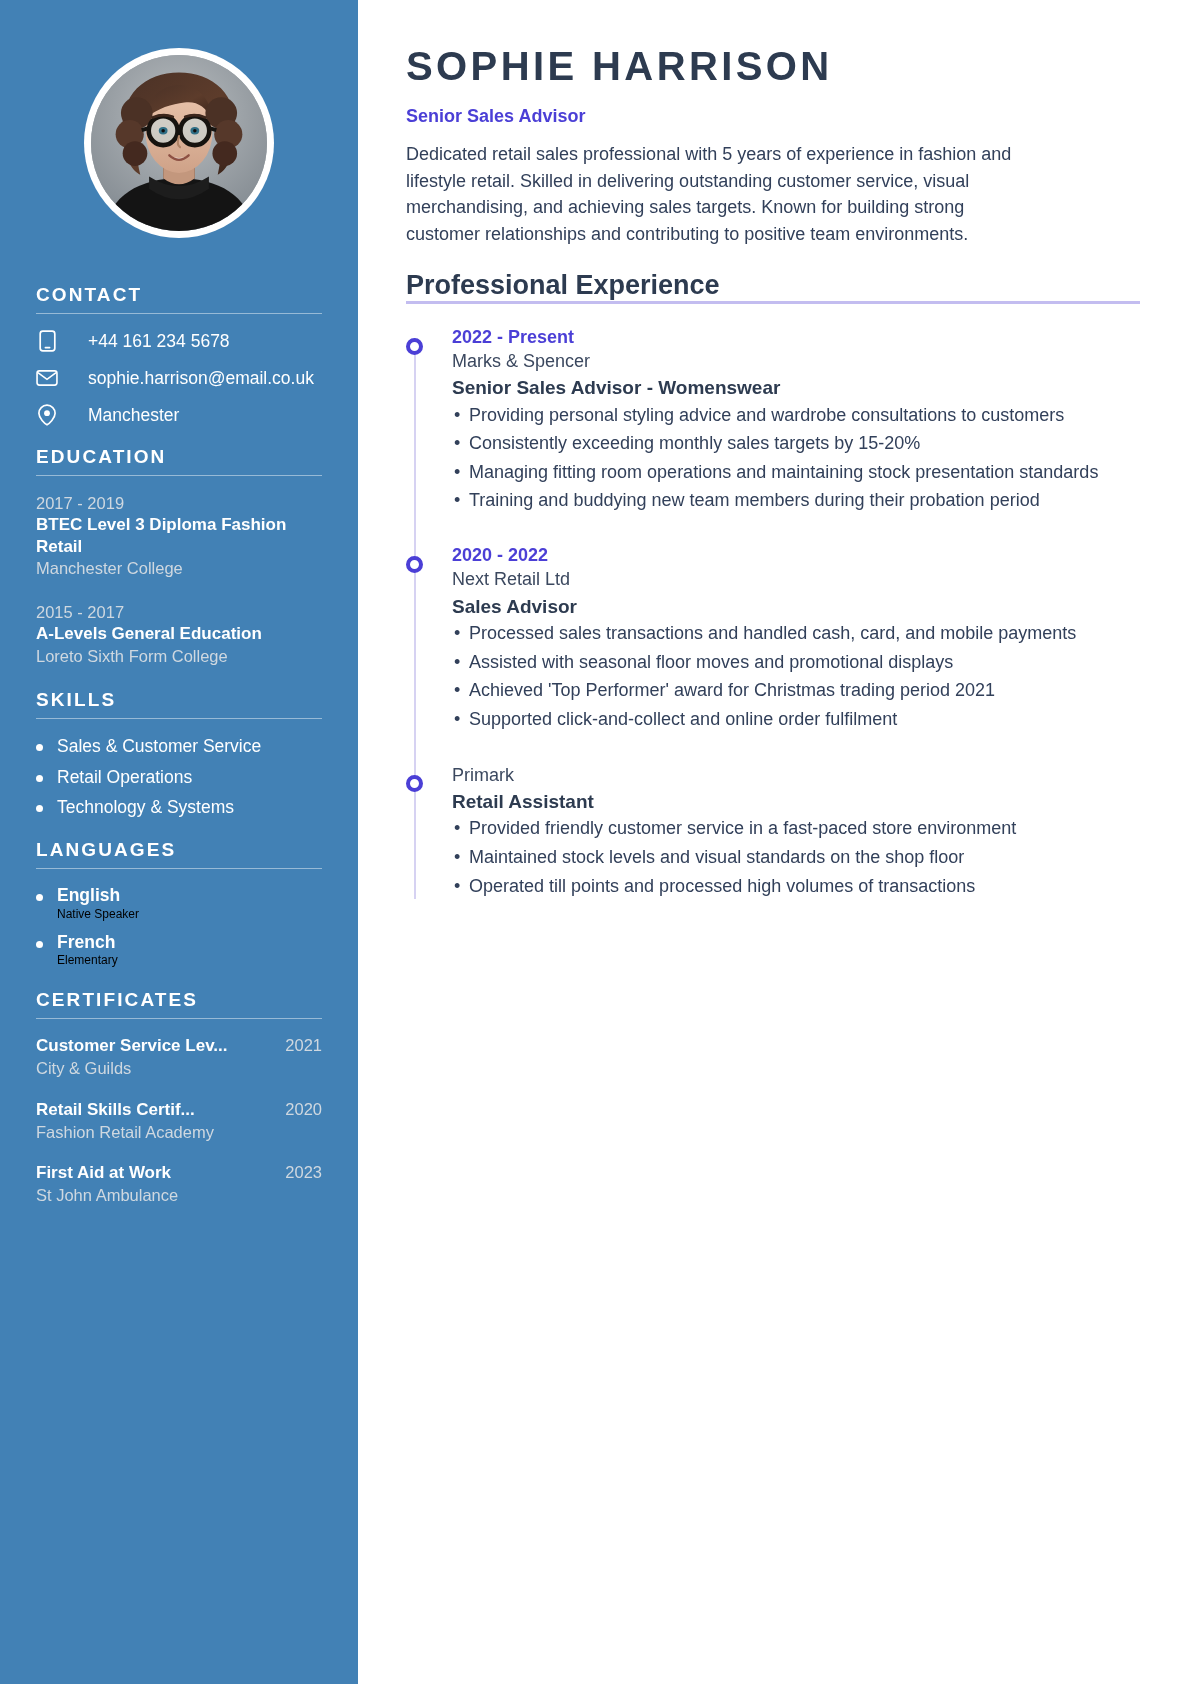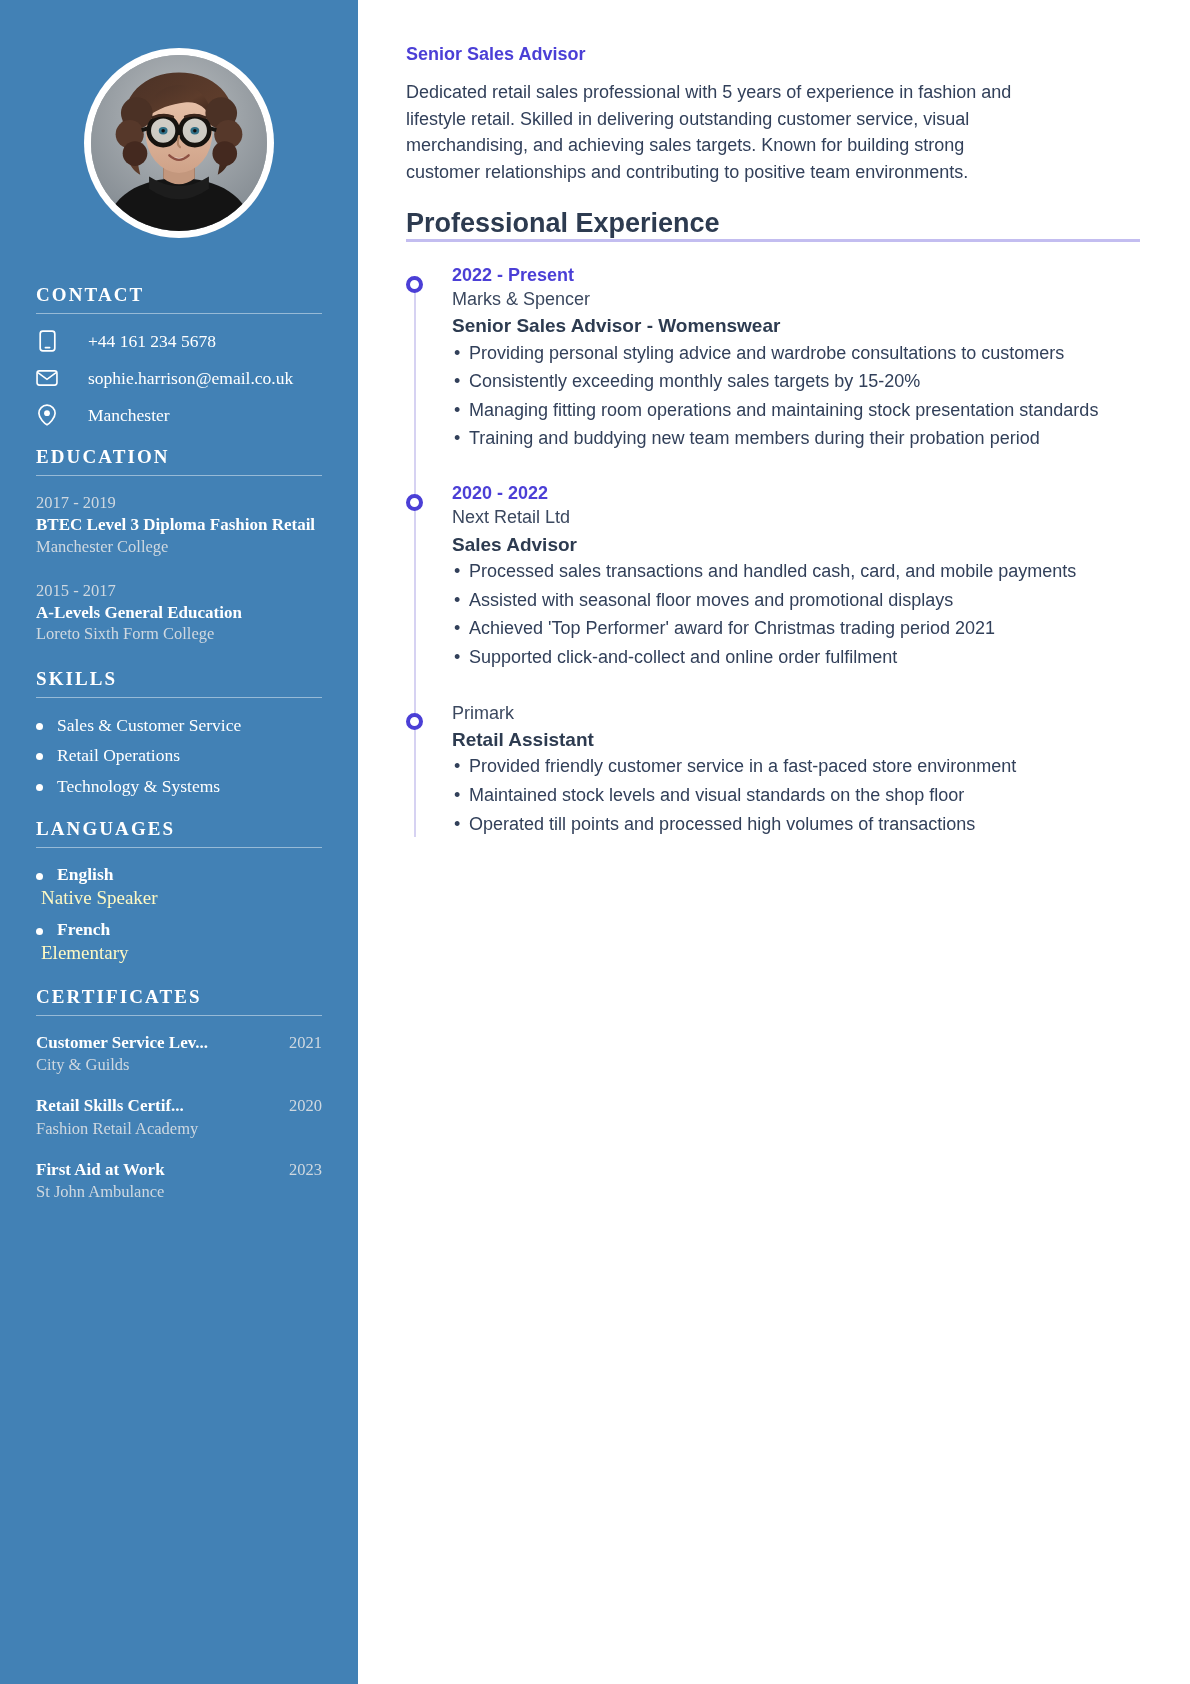--- a/index.html
+++ b/index.html
@@ -44,21 +44,21 @@
   .photo {
     width: 100%;
     height: 100%;
     border-radius: 50%;
     overflow: hidden;
     position: relative;
     background: #9aa2a8;
   }
   .photo svg { display: block; width: 100%; height: 100%; }
 
-  .side-inner { padding: 0 36px; font-family: Liberation Serif, serif; }
+  .side-inner { padding: 0 36px; }
 
   .side-h {
     font-size: 19px;
     font-weight: bold;
     letter-spacing: 2.1px;
     color: #ffffff;
     margin-top: 20px;
     margin-bottom: 7px;
   }
   .side-rule {
@@ -121,21 +121,21 @@
     flex: 0 0 7px;
     margin-top: 9px;
   }
   .skill-txt { font-size: 17.5px; color: #ffffff; line-height: 1.3; }
 
   .lang-item { margin-bottom: 9px; }
   .lang-name {
     font-size: 17.5px; font-weight: bold; color: #ffffff; line-height: 1.25;
   }
   .lang-level {
-    font-size: 19px; color: #fef9c3; line-height: 1.3; margin-left: 5px;
+    font-size: 12px; color: #000000; line-height: 1.3; margin-left: 21px;
   }
 
   .cert-block { margin-bottom: 19px; }
   .cert-top {
     display: flex;
     align-items: baseline;
     justify-content: space-between;
     gap: 10px;
   }
   .cert-name {
@@ -426,20 +426,21 @@
             <div class="cert-year">2023</div>
           </div>
           <div class="cert-org">St John Ambulance</div>
         </div>
       </div>
 
     </div>
   </aside>
 
   <main class="main">
+    <h1 class="name">SOPHIE HARRISON</h1>
     <div class="role">Senior Sales Advisor</div>
     <p class="summary">Dedicated retail sales professional with 5 years of experience in fashion and lifestyle retail. Skilled in delivering outstanding customer service, visual merchandising, and achieving sales targets. Known for building strong customer relationships and contributing to positive team environments.</p>
 
     <h2 class="sec-title">Professional Experience</h2>
     <div class="sec-rule"></div>
 
     <div class="timeline">
       <div class="tl-line"></div>
 
       <div class="exp">

